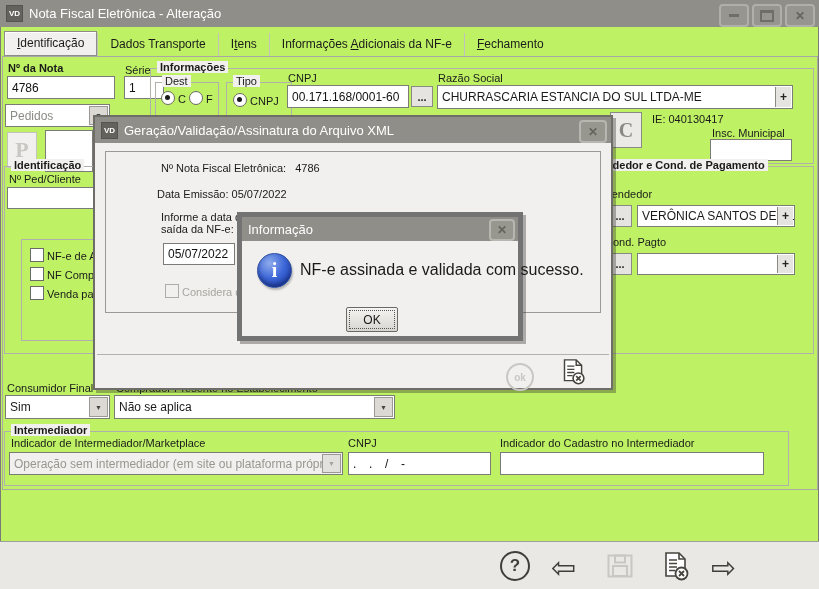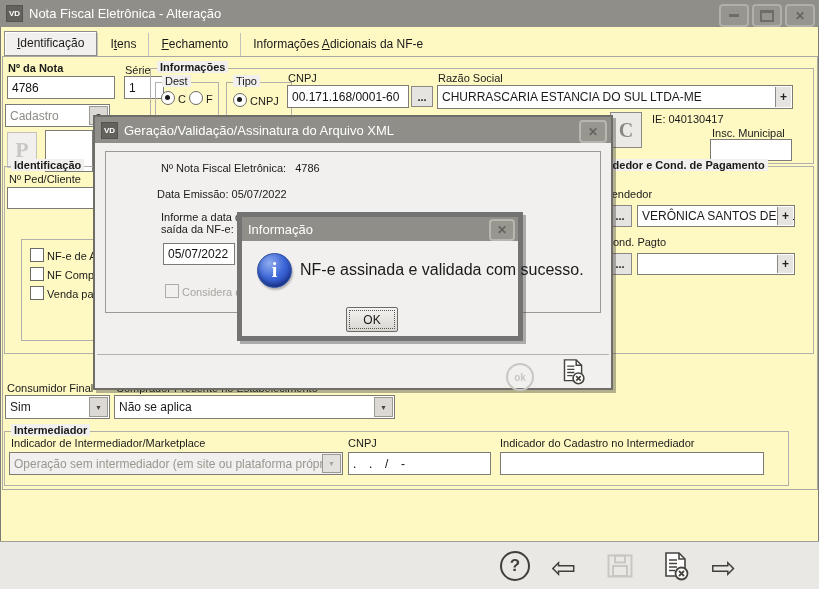--- a/index.html
+++ b/index.html
@@ -1,16 +1,16 @@
 <!DOCTYPE html>
 <html><head>
 <meta charset="utf-8">
 <style>
   html,body{margin:0;padding:0;background:#555;}
-  #win{position:relative;width:819px;height:589px;background:#fef9c3;
+  #win{position:relative;width:819px;height:589px;background:#bef264;
        font-family:"Liberation Sans",sans-serif;font-size:11px;color:#1a1a1a;
        overflow:hidden;box-shadow:inset 0 0 0 1px #7b7a74;}
   .abs{position:absolute;}
   
   .titlebar{background:#8f8e88;color:#fff;display:flex;align-items:center;}
   .vd-badge{width:15px;height:15px;background:#63625c;color:#fff;font-size:8px;font-weight:bold;
             display:flex;align-items:center;justify-content:center;margin:0 6px 0 6px;border:1px solid #55544e;}
   .tb-text{font-size:13px;white-space:nowrap;}
   .winbtn{width:26px;height:19px;background:#96958f;border:2px solid #b0afa9;border-radius:4px;
           display:flex;align-items:center;justify-content:center;color:#64635d;font-weight:bold;}
@@ -89,23 +89,24 @@
           <span class="maxbox"></span>
         </span>
       <span class="winbtn">
           <span class="xglyph">✕</span>
         </span>
     </div>
   </div>
 
   <div class="tabbar abs" style="left:4px;top:30px;">
     <div class="tab sel"><span class="accel">I</span><span>dentificação</span></div>
+    <div class="tab"><span>Dados Transporte</span></div>
     <div class="tab"><span>I</span><span class="accel">t</span><span>ens</span></div>
+    <div class="tab"><span>Informações </span><span class="accel">A</span><span>dicionais da NF-e</span></div>
     <div class="tab"><span class="accel">F</span><span>echamento</span></div>
-    <div class="tab"><span>Informações </span><span class="accel">A</span><span>dicionais da NF-e</span></div>
   </div>
 
   <div class="abs" style="left:2px;top:56px;width:814px;height:432px;border:1px solid #aaa8a2;"></div>
 
   <div class="blbl abs" style="left:8px;top:62px;">Nº da Nota</div>
   <input class="tinput" style="left: 7px; top: 76px; width: 108px; height: 23px;" readonly="" value="4786">
   <div class="lbl abs" style="left:125px;top:64px;">Série</div>
   <input class="tinput" style="left: 124px; top: 76px; width: 40px; height: 23px;" readonly="" value="1">
 
   <div class="group" style="left:150px;top:68px;width:662px;height:94px;">
@@ -133,21 +134,21 @@
       </span>
   </div>
   <div class="mini-btn" style="left:610px;top:112px;width:32px;height:36px;font-family:'Liberation Serif',serif;font-size:20px;color:#8a8983;background:#eceae7;">
       <span>C</span>
     </div>
   <div class="lbl abs" style="left:652px;top:113px;">IE: 040130417</div>
   <div class="lbl abs" style="left:712px;top:127px;">Insc. Municipal</div>
   <input class="tinput" style="left: 710px; top: 139px; width: 82px; height: 22px;" readonly="" value="">
 
   <div class="combo" style="left:5px;top:104px;width:105px;height:23px;color:#8c8b85;">
-    <span>Cadastro</span>
+    <span>Pedidos</span>
     <span class="arw">▼</span>
   </div>
   <div class="mini-btn" style="left:7px;top:132px;width:30px;height:36px;font-family:'Liberation Serif',serif;font-size:22px;color:#c9c7c3;background:#f1f0ee;border-color:#c4c2bd;">
       <span>P</span>
     </div>
   <input class="tinput" style="left: 45px; top: 130px; width: 48px; height: 42px;" readonly="">
 
   <div class="group" style="left:4px;top:166px;width:300px;height:186px;">
     <span class="glabel">Identificação</span>
     <div class="lbl abs" style="left:4px;top:6px;">Nº Ped/Cliente</div>

